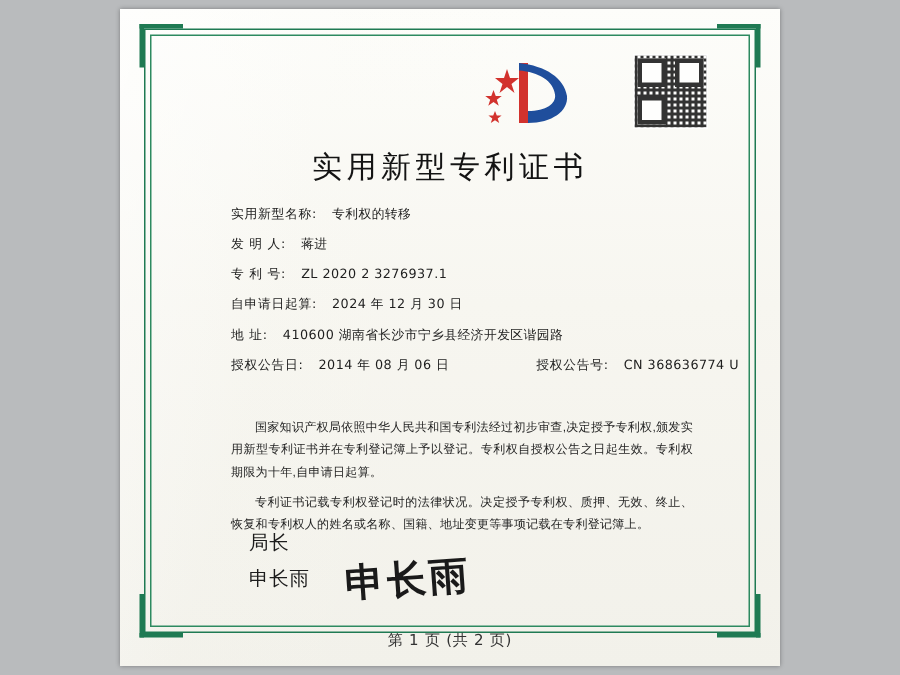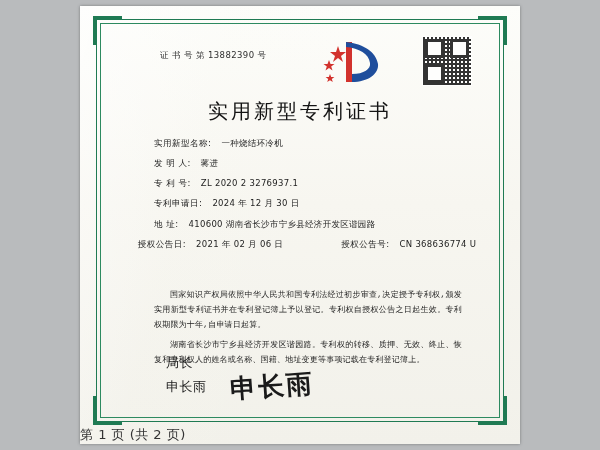--- a/index.html
+++ b/index.html
@@ -129,39 +129,39 @@
     letter-spacing: 0.5px;
     white-space: nowrap;
   }
   .field .val {
     margin-left: 10px;
     letter-spacing: 0.3px;
     white-space: nowrap;
   }
   .field.two {
     display: flex;
-    justify-content: center;
+    justify-content: flex-start;
   }
   .field .col2 {
     margin-left: 58px;
     display: flex;
     align-items: baseline;
   }
 
   .body-text {
     position: absolute;
     left: 74px;
     right: 58px;
-    top: 282px;
+    top: 272px;
     font-size: 8px;
     line-height: 1.85;
     color: #1f1f1f;
     text-align: justify;
     letter-spacing: 0.2px;
-    font-family: Liberation Mono, monospace;
+    font-family: Liberation Sans, sans-serif;
   }
   .body-text p { margin: 0 0 6px 0; text-indent: 16px; }
 
   .sign-block {
     position: absolute;
     left: 86px;
     bottom: 44px;
     font-size: 13px;
     color: #1d1d1d;
     line-height: 1.9;
@@ -206,92 +206,91 @@
     color: #d2322d;
     letter-spacing: 1px;
     font-family: "DejaVu Sans", sans-serif;
   }
   .seal .arc-top { top: 9px; }
   .seal .arc-bottom { bottom: 8px; font-size: 6px; letter-spacing: 0.5px; }
 
   .footer {
     position: absolute;
     left: 0; right: 0;
-    bottom: 0;
-    text-align: left;
-    font-size: 13px;
+    bottom: 10px;
+    text-align: center;
+    font-size: 10px;
     color: #333;
     letter-spacing: 0.5px;
   }
 </style>
 </head>
 <body>
 
 <div class="page">
   <div class="page-inner">
 
     <div class="border-outer"></div>
     <div class="border-inner"></div>
     <div class="corner tl"></div>
     <div class="corner tr"></div>
     <div class="corner bl"></div>
     <div class="corner br"></div>
 
-    <div class="cert-no">证 书 号 第 13882390 号</div>
 
     <div class="logo">
       <svg width="80" height="52" viewBox="0 0 80 52">
         <path d="M30 6 L30 46 L36 46 L36 6 Z" fill="#d2322d"></path>
         <path d="M30 6 C48 8, 60 16, 62 28 C63 38, 52 46, 36 46 L36 38 C48 38, 55 33, 54 27 C53 18, 43 12, 30 11 Z" fill="#1f4e9c"></path>
         <path d="M22 10 L24 16 L30 16 L25 20 L27 26 L22 22 L17 26 L19 20 L14 16 L20 16 Z" fill="#d2322d"></path>
         <path d="M13 24 L14.5 28 L18.5 28 L15.2 30.5 L16.5 34.5 L13 32 L9.5 34.5 L10.8 30.5 L7.5 28 L11.5 28 Z" fill="#d2322d"></path>
         <path d="M14 38 L15.2 41 L18.4 41 L15.8 43 L16.8 46 L14 44.2 L11.2 46 L12.2 43 L9.6 41 L12.8 41 Z" fill="#d2322d"></path>
       </svg>
     </div>
 
     <div class="qr">
         <span class="qr-b"></span>
       </div>
 
     <div class="title">实用新型专利证书</div>
 
     <div class="fields">
       <div class="field">
         <span class="lbl">实用新型名称:</span>
-        <span class="val">一种烧结环冷机</span>
+        <span class="val">专利权的转移</span>
       </div>
       <div class="field">
         <span class="lbl">发 明 人:</span>
         <span class="val">蒋进</span>
       </div>
       <div class="field">
         <span class="lbl">专 利 号:</span>
         <span class="val">ZL 2020 2 3276937.1</span>
       </div>
       <div class="field">
-        <span class="lbl">专利申请日:</span>
+        <span class="lbl">自申请日起算:</span>
         <span class="val">2024 年 12 月 30 日</span>
       </div>
       <div class="field">
         <span class="lbl">地 址:</span>
         <span class="val">410600 湖南省长沙市宁乡县经济开发区谐园路</span>
       </div>
       <div class="field two">
         <span class="lbl">授权公告日:</span>
-        <span class="val">2021 年 02 月 06 日</span>
+        <span class="val">2014 年 08 月 06 日</span>
         <span class="col2">
           <span class="lbl">授权公告号:</span>
           <span class="val">CN 368636774 U</span>
         </span>
       </div>
     </div>
 
     <div class="body-text">
       <p>国家知识产权局依照中华人民共和国专利法经过初步审查,决定授予专利权,颁发实用新型专利证书并在专利登记簿上予以登记。专利权自授权公告之日起生效。专利权期限为十年,自申请日起算。</p>
-      <p>湖南省长沙市宁乡县经济开发区谐园路。专利权的转移、质押、无效、终止、恢复和专利权人的姓名或名称、国籍、地址变更等事项记载在专利登记簿上。</p>
+      <p>专利证书记载专利权登记时的法律状况。决定授予专利权、质押、无效、终止、恢复和专利权人的姓名或名称、国籍、地址变更等事项记载在专利登记簿上。</p>
     </div>
 
     <div class="sign-block">
       <div>局长</div>
       <div>申长雨</div>
     </div>
 
     <div class="signature">申长雨</div>
 
 

